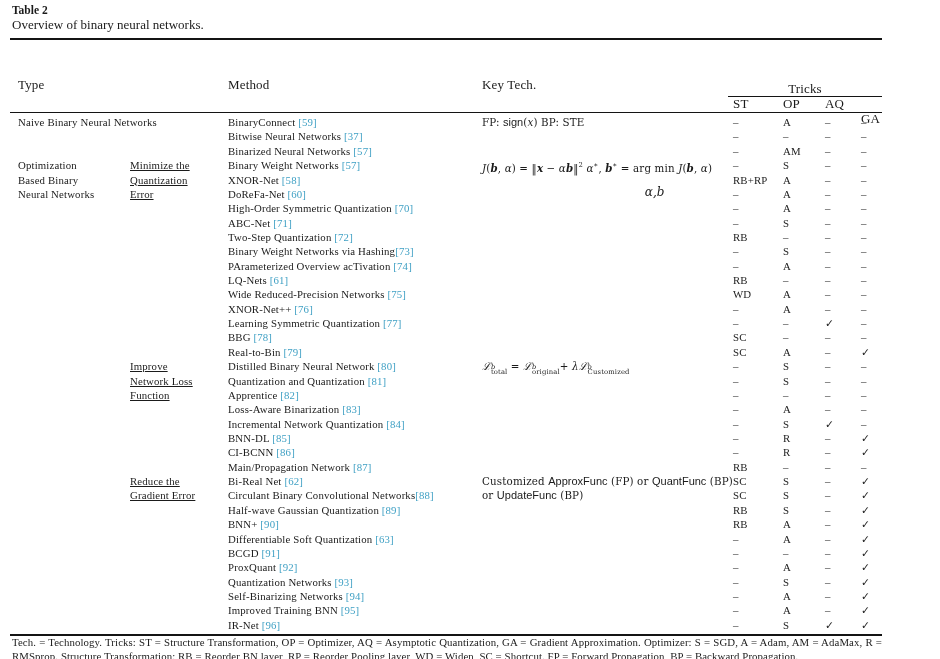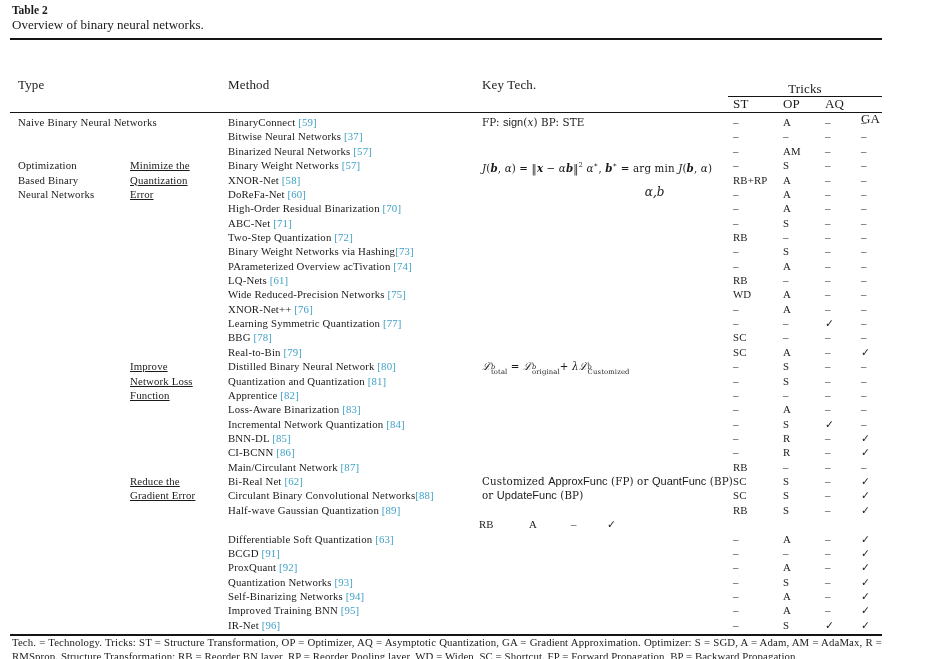--- a/index.html
+++ b/index.html
@@ -148,21 +148,21 @@
         <div class="cell cell-method"><span>DoReFa-Net</span> <span class="cite">[60]</span></div>
         <div class="cell cell-key"></div>
         <div class="cell cell-st">–</div>
         <div class="cell cell-op">A</div>
         <div class="cell cell-aq">–</div>
         <div class="cell cell-ga">–</div>
       </div>
       <div class="row">
         <div class="cell cell-type"></div>
         <div class="cell cell-sub"></div>
-        <div class="cell cell-method"><span>High-Order Residual Binarization</span> <span class="cite">[70]</span></div>
+        <div class="cell cell-method"><span>High-Order Symmetric Quantization</span> <span class="cite">[70]</span></div>
         <div class="cell cell-key"></div>
         <div class="cell cell-st">–</div>
         <div class="cell cell-op">A</div>
         <div class="cell cell-aq">–</div>
         <div class="cell cell-ga">–</div>
       </div>
       <div class="row">
         <div class="cell cell-type"></div>
         <div class="cell cell-sub"></div>
         <div class="cell cell-method"><span>ABC-Net</span> <span class="cite">[71]</span></div>
@@ -330,21 +330,21 @@
         <div class="cell cell-method"><span>CI-BCNN</span> <span class="cite">[86]</span></div>
         <div class="cell cell-key"></div>
         <div class="cell cell-st">–</div>
         <div class="cell cell-op">R</div>
         <div class="cell cell-aq">–</div>
         <div class="cell cell-ga">✓</div>
       </div>
       <div class="row">
         <div class="cell cell-type"></div>
         <div class="cell cell-sub"></div>
-        <div class="cell cell-method"><span>Main/Circulant Network</span> <span class="cite">[87]</span></div>
+        <div class="cell cell-method"><span>Main/Propagation Network</span> <span class="cite">[87]</span></div>
         <div class="cell cell-key"></div>
         <div class="cell cell-st">RB</div>
         <div class="cell cell-op">–</div>
         <div class="cell cell-aq">–</div>
         <div class="cell cell-ga">–</div>
       </div>
       <div class="row">
         <div class="cell cell-type"></div>
         <div class="cell cell-sub">Reduce the
 Gradient Error</div>
@@ -371,20 +371,21 @@
         <div class="cell cell-method"><span>Half-wave Gaussian Quantization</span> <span class="cite">[89]</span></div>
         <div class="cell cell-key"></div>
         <div class="cell cell-st">RB</div>
         <div class="cell cell-op">S</div>
         <div class="cell cell-aq">–</div>
         <div class="cell cell-ga">✓</div>
       </div>
       <div class="row">
         <div class="cell cell-type"></div>
         <div class="cell cell-sub"></div>
+        <div class="cell cell-method"><span>BNN+</span> <span class="cite">[90]</span></div>
         <div class="cell cell-key"></div>
         <div class="cell cell-st">RB</div>
         <div class="cell cell-op">A</div>
         <div class="cell cell-aq">–</div>
         <div class="cell cell-ga">✓</div>
       </div>
       <div class="row">
         <div class="cell cell-type"></div>
         <div class="cell cell-sub"></div>
         <div class="cell cell-method"><span>Differentiable Soft Quantization</span> <span class="cite">[63]</span></div>

